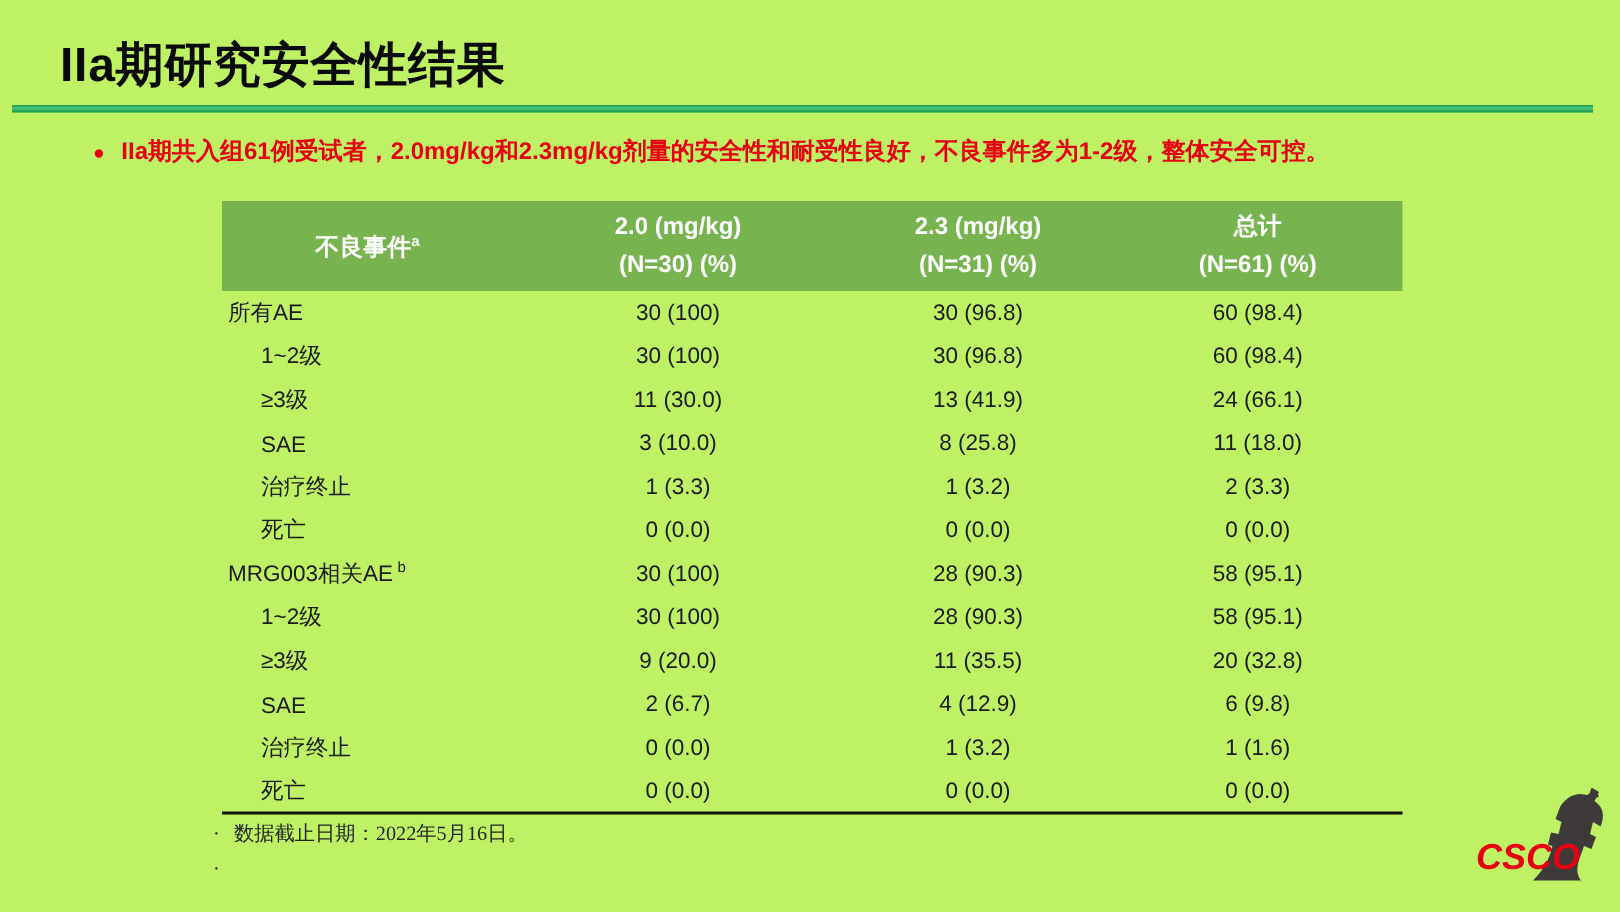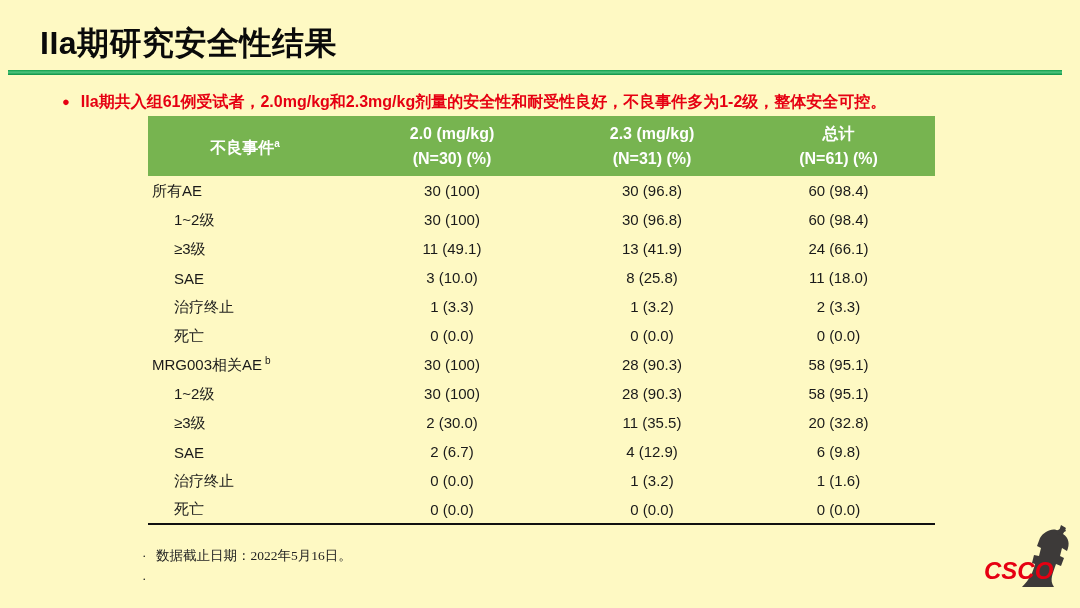--- a/index.html
+++ b/index.html
@@ -1,18 +1,18 @@
 <!DOCTYPE html>
 <html><head>
 <meta charset="utf-8">
 <style>
   * { margin:0; padding:0; box-sizing:border-box; }
   html,body { background:#888; }
   .slide {
-    position:relative; width:1080px; height:608px; background:#fef9c3;
+    position:relative; width:1080px; height:608px; background:#bef264;
     overflow:hidden; font-family:"Liberation Sans","DejaVu Sans",sans-serif;
     margin:0 auto;
   }
   .page-title {
     position:absolute; left:40px; top:22px;
     font-size:32px; font-weight:bold; color:#0a0a0a; letter-spacing:0.5px;
     white-space:nowrap;
   }
   .title-rule {
     position:absolute; left:8px; top:70px; width:1054px; height:5px;
@@ -22,21 +22,21 @@
     position:absolute; left:62px; top:90px; width:1000px;
     display:flex; align-items:center; white-space:nowrap;
   }
   .key-point .marker {
     color:#e60012; font-size:13px; margin-right:11px; line-height:24px;
   }
   .key-point .text {
     color:#e60012; font-size:16px; font-weight:bold; line-height:24px;
   }
   table.ae-table {
-    position:absolute; left:148px; top:116px; width:787px;
+    position:absolute; left:148px; top:134px; width:787px;
     border-collapse:collapse; table-layout:fixed;
     border-bottom:2px solid #111;
   }
   table.ae-table col.c1 { width:194px; }
   table.ae-table col.c2 { width:220px; }
   table.ae-table col.c3 { width:180px; }
   table.ae-table col.c4 { width:193px; }
   table.ae-table thead th {
     background:#77b450; color:#ffffff; font-weight:bold; font-size:16px;
     text-align:center; vertical-align:middle; height:60px; line-height:25px;
@@ -106,21 +106,21 @@
         <td>60 (98.4)</td>
       </tr>
       <tr class="indent">
         <td class="lbl"><span>1~2级</span><sup></sup></td>
         <td>30 (100)</td>
         <td>30 (96.8)</td>
         <td>60 (98.4)</td>
       </tr>
       <tr class="indent">
         <td class="lbl"><span>≥3级</span><sup></sup></td>
-        <td>11 (49.1)</td>
+        <td>11 (30.0)</td>
         <td>13 (41.9)</td>
         <td>24 (66.1)</td>
       </tr>
       <tr class="indent">
         <td class="lbl"><span>SAE</span><sup></sup></td>
         <td>3 (10.0)</td>
         <td>8 (25.8)</td>
         <td>11 (18.0)</td>
       </tr>
       <tr class="indent">
@@ -142,21 +142,21 @@
         <td>58 (95.1)</td>
       </tr>
       <tr class="indent">
         <td class="lbl"><span>1~2级</span><sup></sup></td>
         <td>30 (100)</td>
         <td>28 (90.3)</td>
         <td>58 (95.1)</td>
       </tr>
       <tr class="indent">
         <td class="lbl"><span>≥3级</span><sup></sup></td>
-        <td>2 (30.0)</td>
+        <td>9 (20.0)</td>
         <td>11 (35.5)</td>
         <td>20 (32.8)</td>
       </tr>
       <tr class="indent">
         <td class="lbl"><span>SAE</span><sup></sup></td>
         <td>2 (6.7)</td>
         <td>4 (12.9)</td>
         <td>6 (9.8)</td>
       </tr>
       <tr class="indent">

